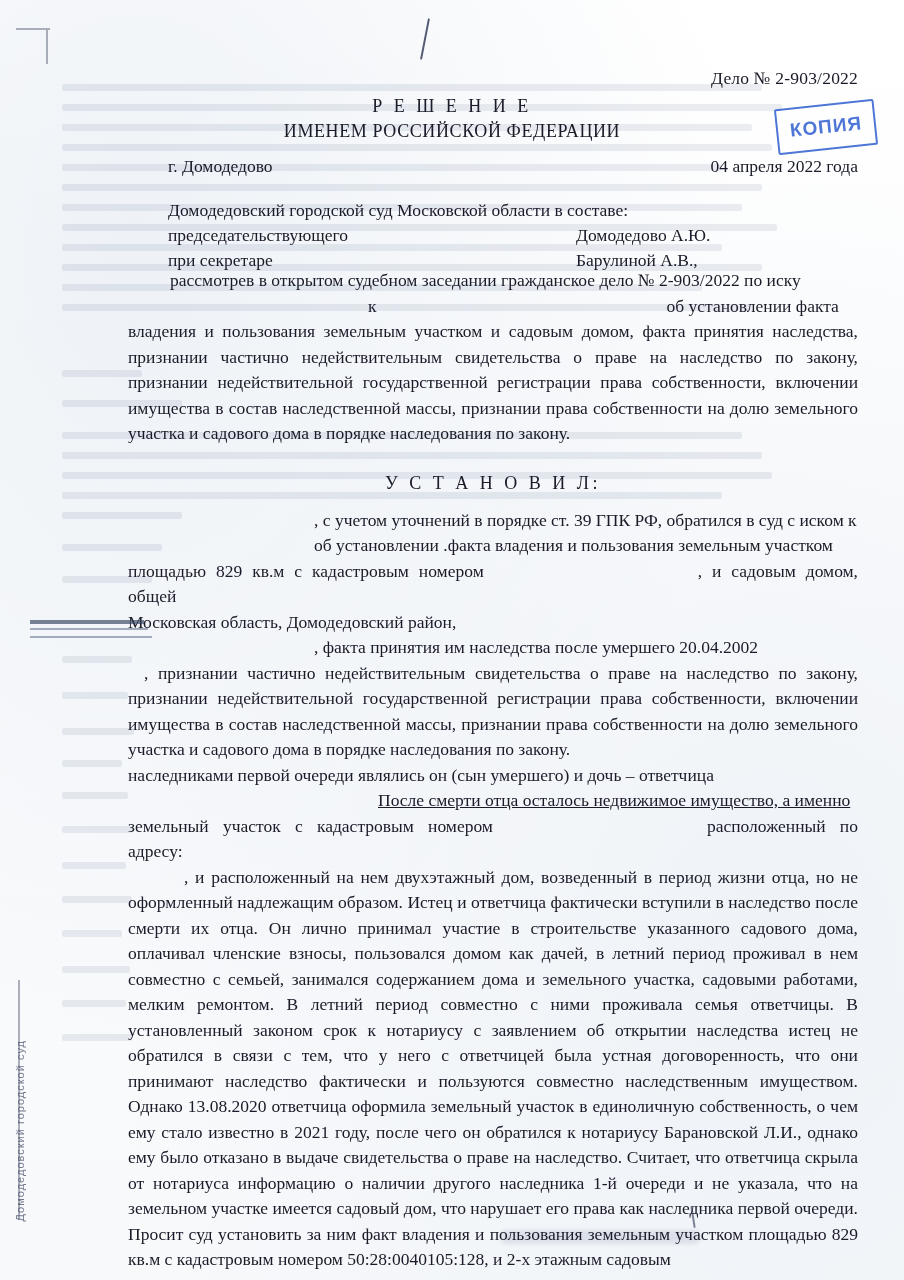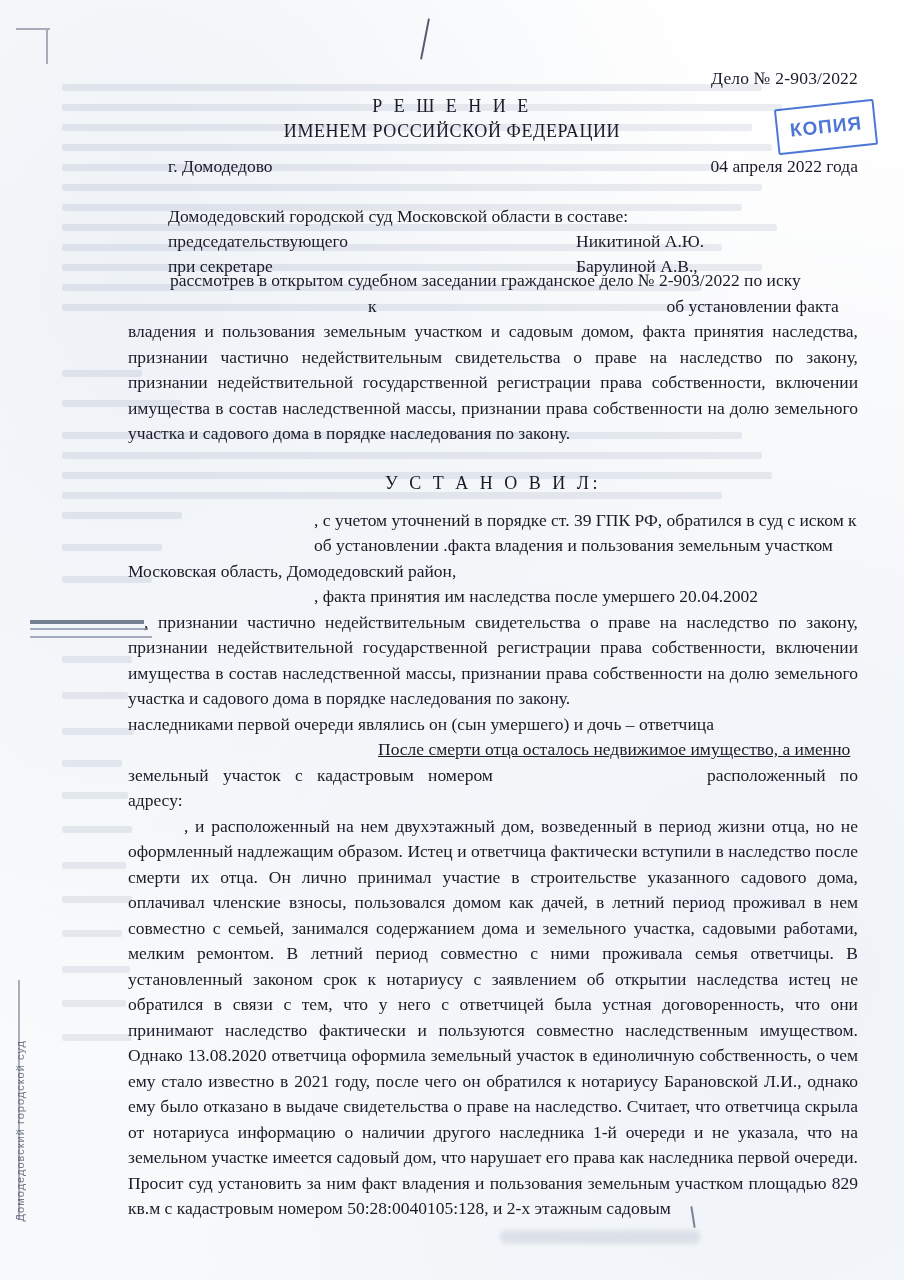--- a/index.html
+++ b/index.html
@@ -108,21 +108,20 @@
     font-size: 17.5px;
   }
 
   .court-block {
     position: absolute;
     top: 198px;
     left: 168px;
     right: 46px;
     font-size: 17.5px;
     line-height: 25px;
-    margin-top: 6px;
   }
   .court-row {
     position: relative;
     height: 25px;
   }
   .court-row .right-name {
     position: absolute;
     left: 408px;
     top: 0;
   }
@@ -305,21 +304,21 @@
       <div class="place">г. Домодедово</div>
       <div class="date">04 апреля 2022 года</div>
     </div>
 
     <div class="court-block">
       <div class="court-row">
         <span>Домодедовский городской суд Московской области в составе:</span>
       </div>
       <div class="court-row">
         <span>председательствующего</span>
-        <span class="right-name">Никитиной А.Ю.</span>
+        <span class="right-name">Домодедово А.Ю.</span>
       </div>
       <div class="court-row">
         <span>при секретаре</span>
         <span class="right-name">Барулиной А.В.,</span>
       </div>
     </div>
 
     <div class="body-block">
 
       <div class="para indent">рассмотрев в открытом судебном заседании гражданское дело № 2-903/2022 по иску</div>
@@ -329,20 +328,23 @@
       <div class="para">владения и пользования земельным участком и садовым домом, факта принятия наследства, признании частично недействительным свидетельства о праве на наследство по закону, признании недействительной государственной регистрации права собственности, включении имущества в состав наследственной массы, признании права собственности на долю земельного участка и садового дома в порядке наследования по закону.</div>
 
       <div class="ustanovil">У С Т А Н О В И Л:</div>
 
       <div class="para">
         <span class="gap-md"></span><span>, с учетом уточнений в порядке ст. 39 ГПК РФ, обратился в суд с иском к</span>
       </div>
       <div class="para">
         <span class="gap-md"></span><span>об установлении .факта владения и пользования земельным участком</span>
       </div>
+      <div class="para">
+        <span>площадью 829 кв.м с кадастровым номером</span><span class="gap-k"></span><span>, и садовым домом, общей</span>
+      </div>
       <div class="para">Московская  область,  Домодедовский  район,</div>
       <div class="para">
         <span class="gap-md"></span><span>, факта принятия им наследства после умершего 20.04.2002</span>
       </div>
 
       <div class="para">
         <span class="gap-sm" style="width:16px;"></span><span>, признании частично недействительным свидетельства о праве на наследство по закону, признании недействительной государственной регистрации права собственности, включении имущества в состав наследственной массы, признании права собственности на долю земельного участка и садового дома в порядке наследования по закону.</span>
       </div>
 
       <div class="para">наследниками первой очереди являлись он (сын умершего) и дочь – ответчица</div>

